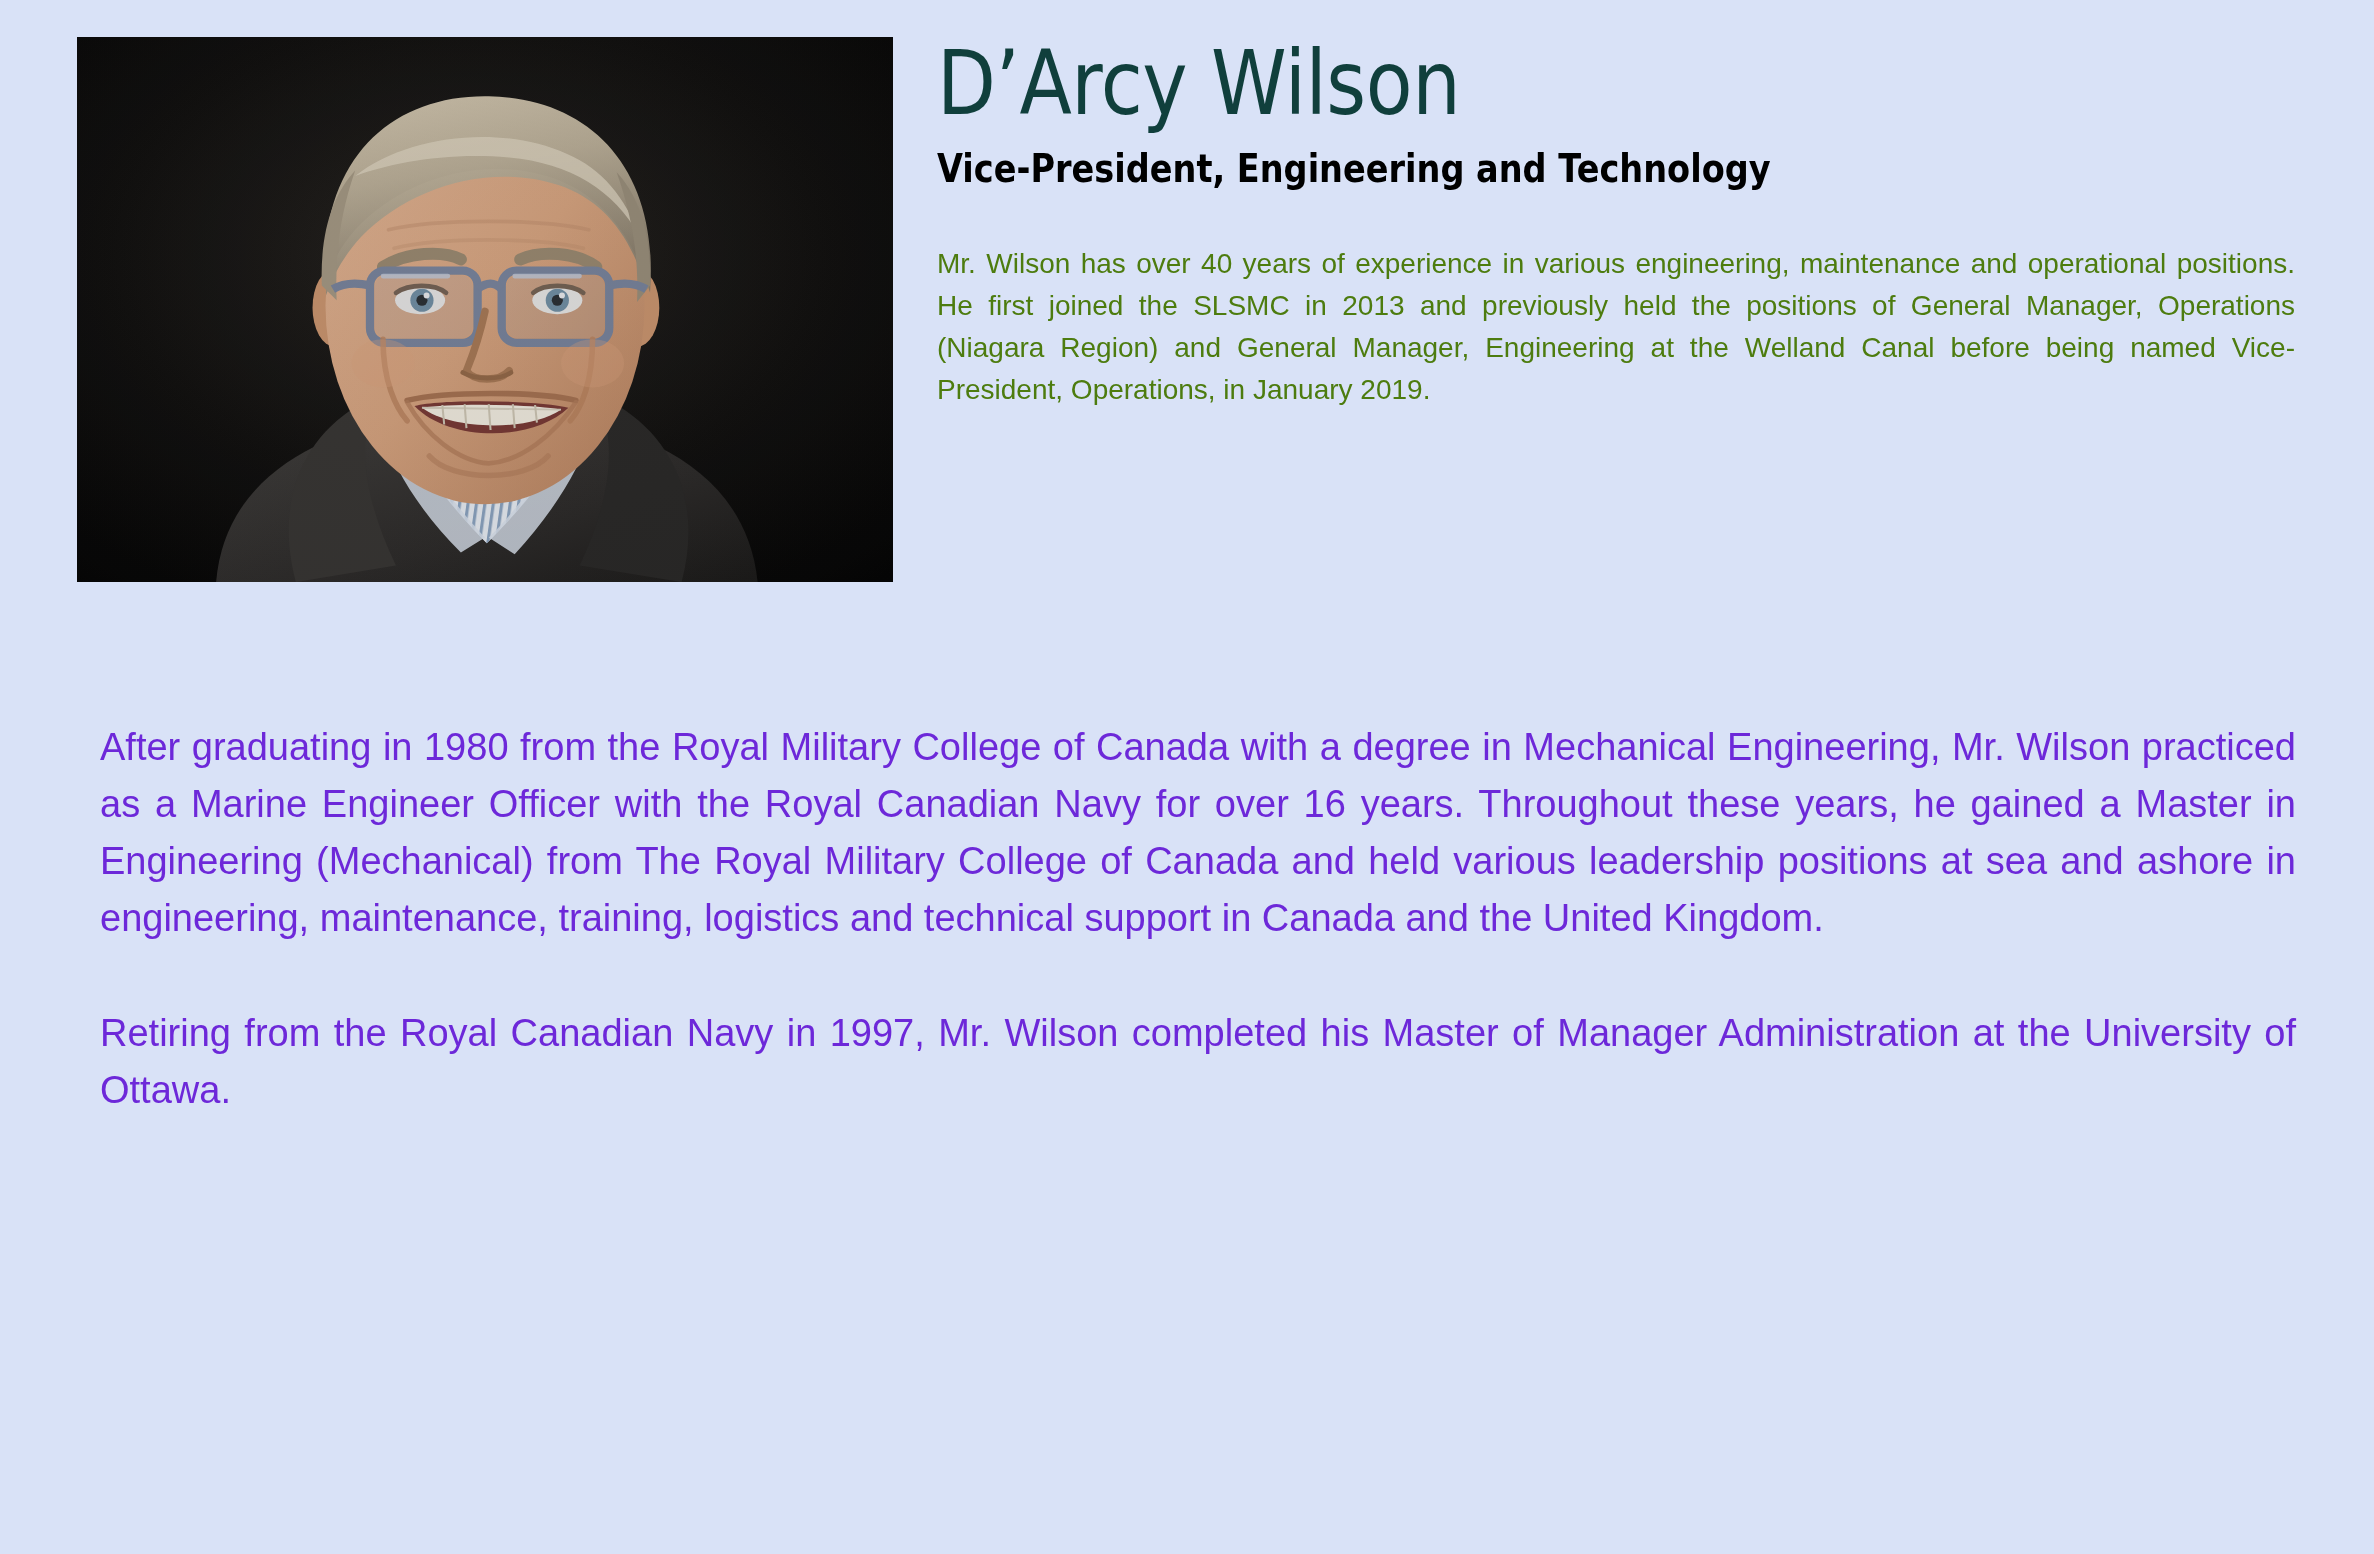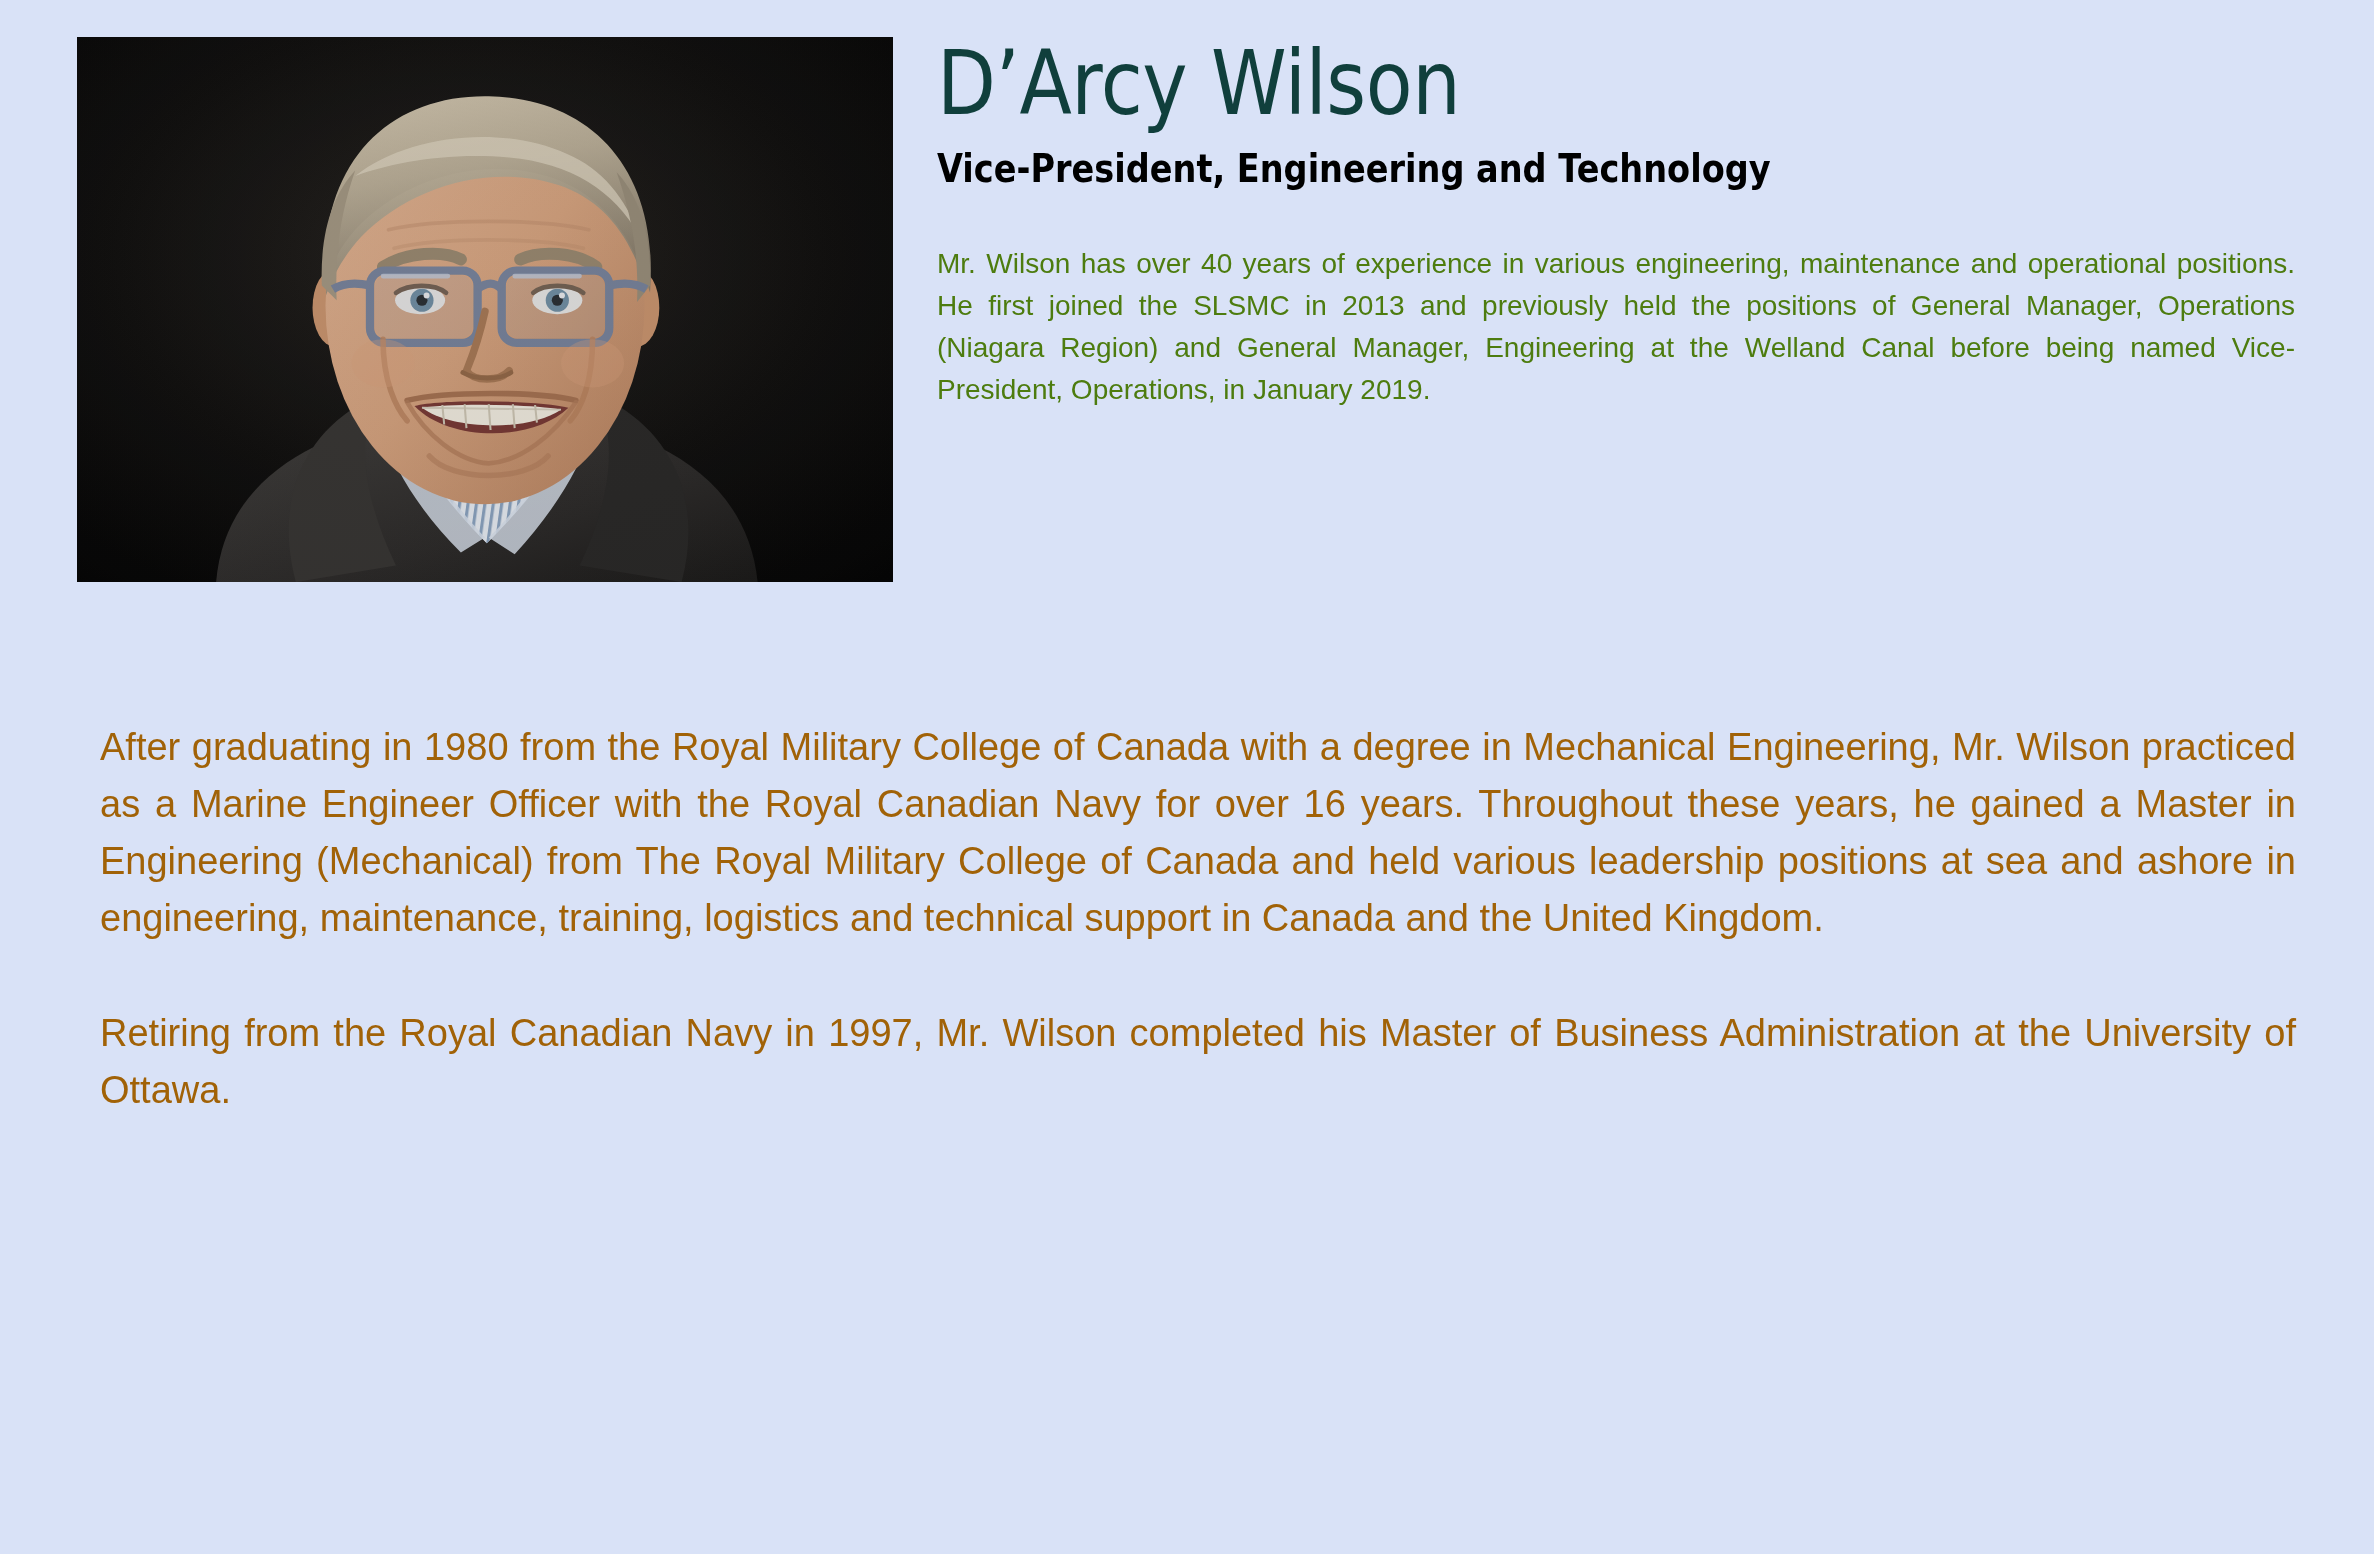--- a/index.html
+++ b/index.html
@@ -98,21 +98,21 @@
     position: absolute;
     left: 79px;
     top: 719px;
     width: 2196px;
   }
 
   .body-para {
     font-family: "Liberation Sans", sans-serif;
     font-size: 38px;
     line-height: 1.50;
-    color: #a16207;
+    color: #6d28d9;
     text-align: justify;
     text-justify: inter-word;
     margin: 0 0 58px 0;
     padding: 0;
   }
 
   .body-para:last-child {
     margin-bottom: 0;
   }
 </style>
@@ -241,17 +241,17 @@
     <div class="headtext">
       <h1 class="person-name">D’Arcy Wilson</h1>
       <h2 class="person-title">Vice-President, Engineering and Technology</h2>
       <p class="intro-para">Mr. Wilson has over 40 years of experience in various engineering, maintenance and operational positions. He first joined the SLSMC in 2013 and previously held the positions of General Manager, Operations (Niagara Region) and General Manager, Engineering at the Welland Canal before being named Vice-President, Operations, in January 2019.</p>
     </div>
 
   </div>
 
   <div class="body-block">
     <p class="body-para">After graduating in 1980 from the Royal Military College of Canada with a degree in Mechanical Engineering, Mr. Wilson practiced as a Marine Engineer Officer with the Royal Canadian Navy for over 16 years. Throughout these years, he gained a Master in Engineering (Mechanical) from The Royal Military College of Canada and held various leadership positions at sea and ashore in engineering, maintenance, training, logistics and technical support in Canada and the United Kingdom.</p>
-    <p class="body-para">Retiring from the Royal Canadian Navy in 1997, Mr. Wilson completed his Master of Business Administration at the University of Ottawa.</p>
+    <p class="body-para">Retiring from the Royal Canadian Navy in 1997, Mr. Wilson completed his Master of Manager Administration at the University of Ottawa.</p>
   </div>
 
 </div>
 
 
 </body></html>

